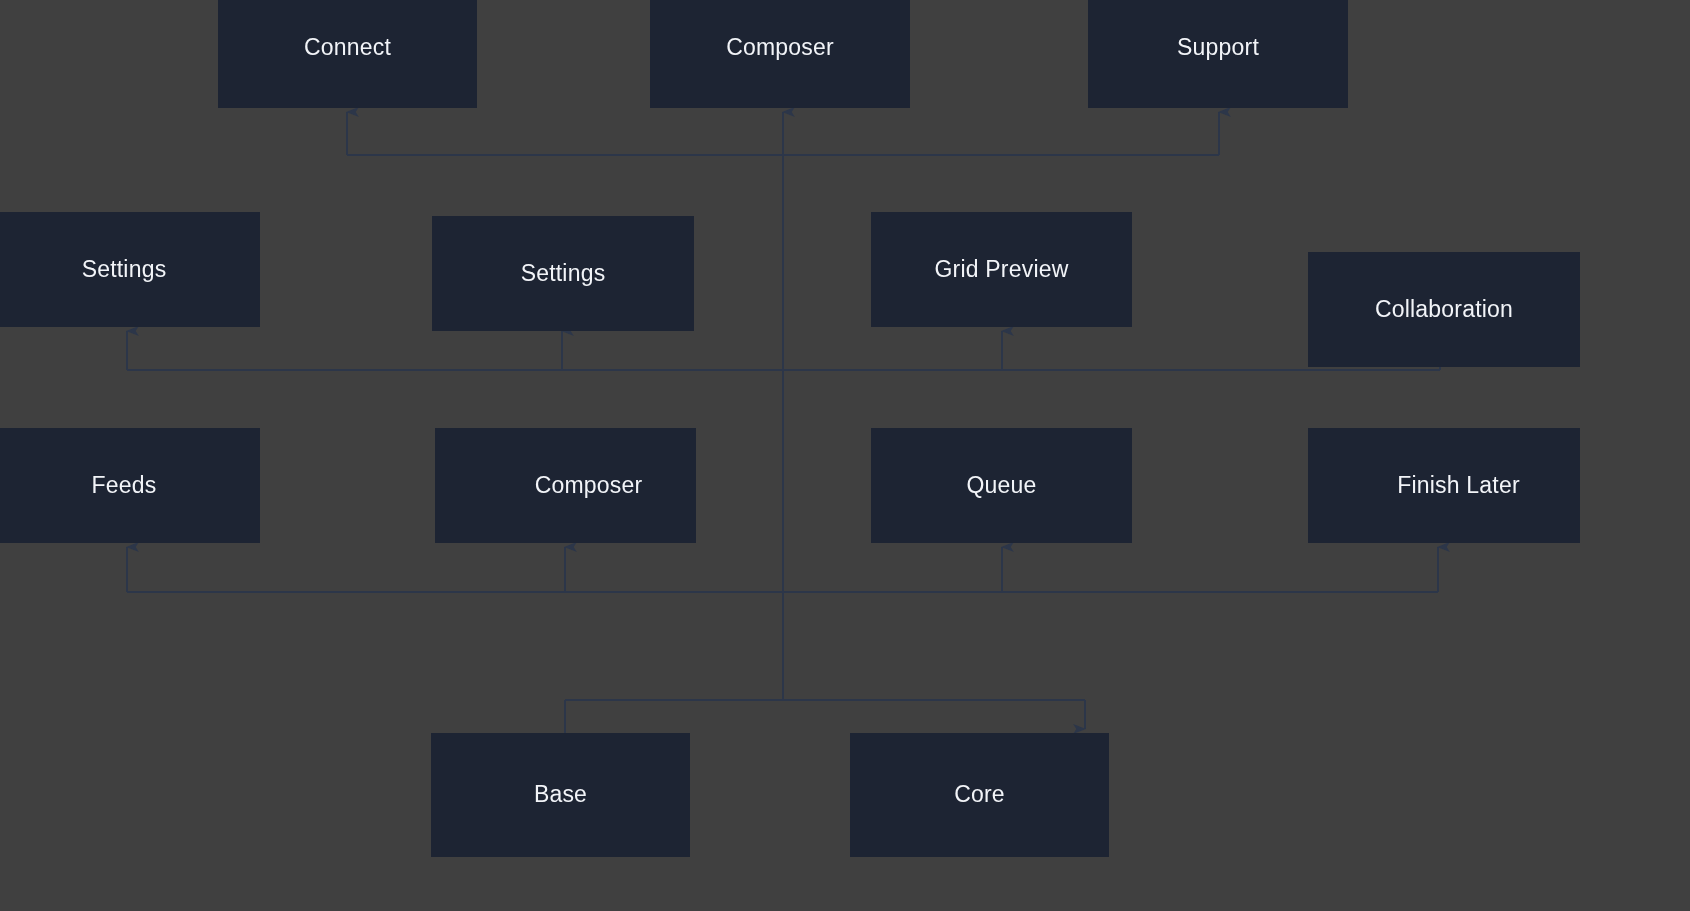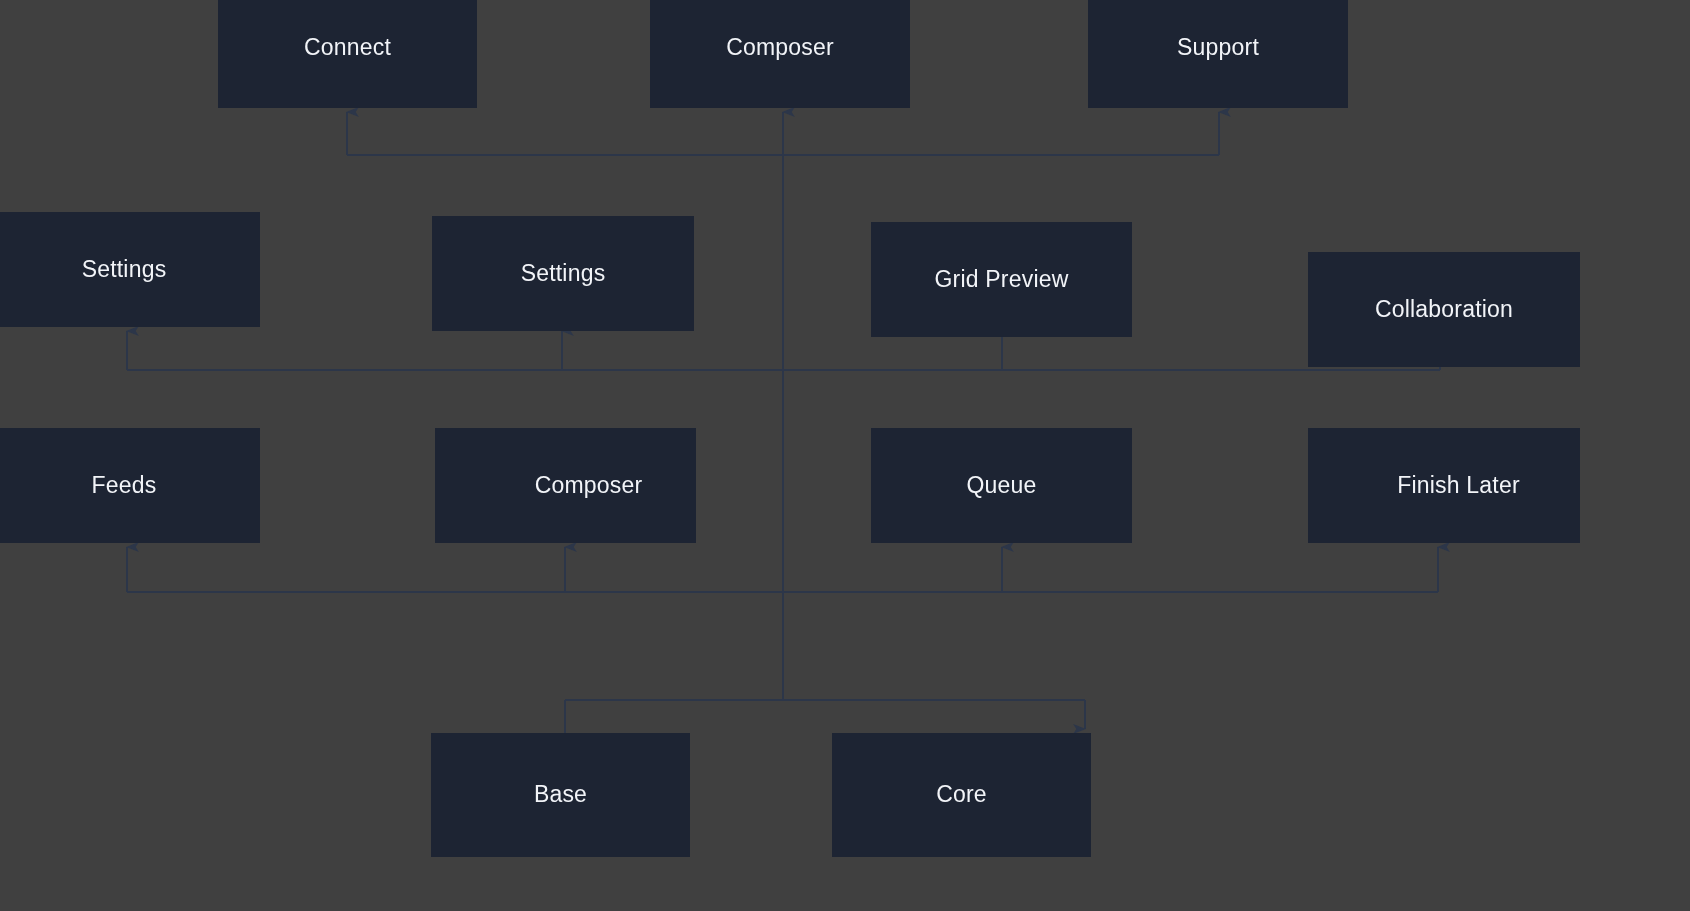--- a/index.html
+++ b/index.html
@@ -104,21 +104,21 @@
   </div>
 
   <div class="node" style="left:-12px; top:212px; width:272px; height:115px;">
     <span class="node-label">Settings</span>
   </div>
 
   <div class="node" style="left:432px; top:216px; width:262px; height:115px;">
     <span class="node-label">Settings</span>
   </div>
 
-  <div class="node" style="left:871px; top:212px; width:261px; height:115px;margin-top:10px;">
+  <div class="node" style="left:871px; top:212px; width:261px; height:115px;">
     <span class="node-label">Grid Preview</span>
   </div>
 
   <div class="node" style="left:1308px; top:212px; width:272px; height:115px;margin-top:40px;">
     <span class="node-label">Collaboration</span>
   </div>
 
   <div class="node" style="left:-12px; top:428px; width:272px; height:115px;">
     <span class="node-label">Feeds</span>
   </div>
@@ -132,17 +132,17 @@
   </div>
 
   <div class="node" style="left:1308px; top:428px; width:272px; height:115px;padding-left:29px;">
     <span class="node-label">Finish Later</span>
   </div>
 
   <div class="node" style="left:431px; top:733px; width:259px; height:124px;">
     <span class="node-label">Base</span>
   </div>
 
-  <div class="node" style="left:832px; top:733px; width:259px; height:124px;">
+  <div class="node" style="left:850px; top:733px; width:259px; height:124px;">
     <span class="node-label">Core</span>
   </div>
 
 </div>
 
 </body></html>

